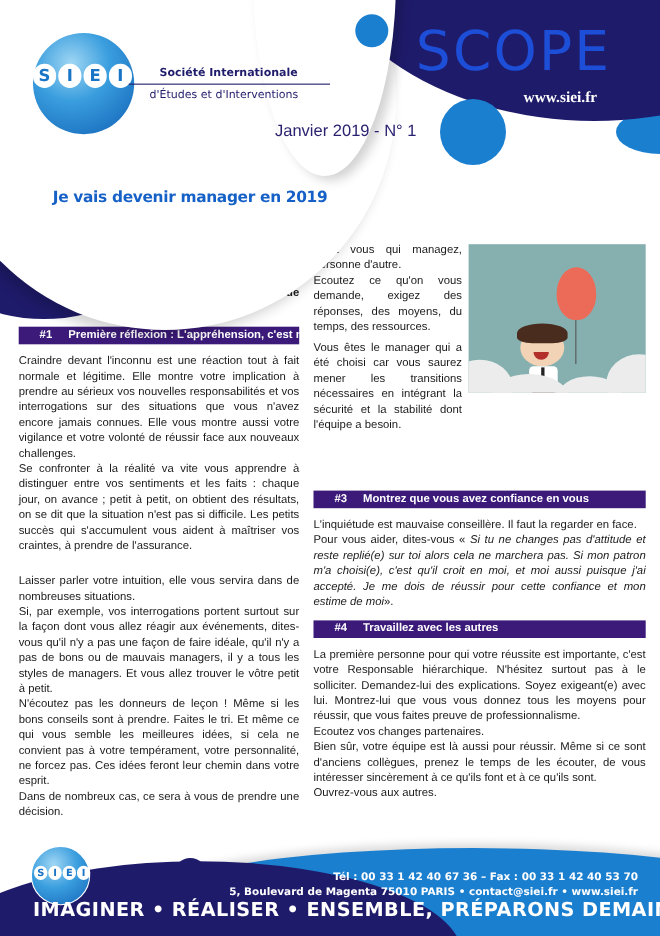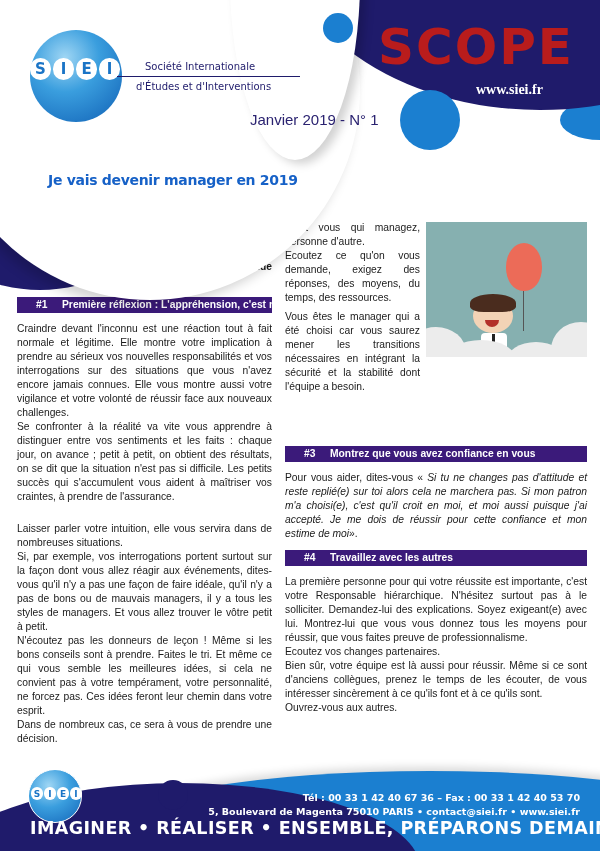--- a/index.html
+++ b/index.html
@@ -32,22 +32,22 @@
   .hdr-dot-big {
     position: absolute; left: 400px; top: 90px; width: 60px; height: 60px;
     border-radius: 50%; background: #1b7fd0; z-index: 5;
   }
   .hdr-corner-blue {
     position: absolute; left: 560px; top: 100px; width: 80px; height: 40px;
     border-radius: 50%; background: #1b7fd0; z-index: 2;
   }
   .scope-title {
     position: absolute; left: 378px; top: 22px; z-index: 6;
-    font-family: "DejaVu Sans", sans-serif; font-weight: bold; font-size: 50px;
-    color: #b91c1c; letter-spacing: 2px; line-height: 1;
+    font-family: "DejaVu Sans", sans-serif; font-weight: normal; font-size: 50px;
+    color: #1d4ed8; letter-spacing: 2px; line-height: 1;
   }
   .scope-url {
     position: absolute; left: 476px; top: 82px; z-index: 6;
     font-family: Liberation Serif, serif; font-weight: bold; font-size: 14px; color: #ffffff;
   }
 
   .logo-ball {
     position: absolute; left: 30px; top: 30px; width: 92px; height: 92px; z-index: 7;
     border-radius: 50%;
     background: radial-gradient(circle at 38% 30%, #9fd6f4 0%, #3a9ede 40%, #1a6fbf 85%);
@@ -55,21 +55,21 @@
   .logo-letters {
     position: absolute; left: 30px; top: 58px; z-index: 8; display: flex; gap: 2px;
   }
   .logo-letter {
     width: 21px; height: 22px; border-radius: 11px; background: #ffffff; color: #1a74c6;
     font-family: "DejaVu Sans", sans-serif; font-weight: bold; font-size: 15px;
     display: flex; align-items: center; justify-content: center;
   }
   .org-name {
     position: absolute; left: 145px; top: 62px; z-index: 8;
-    font-family: "DejaVu Sans", sans-serif; font-weight: normal; font-size: 10px; color: #1f1b6b;
+    font-family: "DejaVu Sans", sans-serif; font-weight: bold; font-size: 10px; color: #1f1b6b;
     line-height: 1;
   }
   .org-line {
     position: absolute; left: 117px; top: 76px; width: 183px; height: 1px;
     background: #1f1b6b; z-index: 8;
   }
   .org-name2 {
     position: absolute; left: 136px; top: 82px; z-index: 8;
     font-family: "DejaVu Sans", sans-serif; font-weight: normal; font-size: 10px; color: #1f1b6b;
     line-height: 1;
@@ -236,20 +236,21 @@
   <div class="cloud" style="left:20px;top:118px;width:70px;height:40px;"></div>
   <div class="cloud" style="left:80px;top:120px;width:60px;height:40px;"></div>
   <div class="cloud" style="left:125px;top:100px;width:60px;height:55px;"></div>
 </div>
 
 <div class="col right-col">
   <div class="sec-bar">
     <span class="num">#3</span><span>Montrez que vous avez confiance en vous</span>
   </div>
   <div class="gap"></div>
+  <p>L'inquiétude est mauvaise conseillère. Il faut la regarder en face.</p>
   <p><span>Pour vous aider, dites-vous « </span><em>Si tu ne changes pas d'attitude et reste replié(e) sur toi alors cela ne marchera pas. Si mon patron m'a choisi(e), c'est qu'il croit en moi, et moi aussi puisque j'ai accepté. Je me dois de réussir pour cette confiance et mon estime de moi</em><span>».</span></p>
   <div class="gap"></div>
 
   <div class="sec-bar">
     <span class="num">#4</span><span>Travaillez avec les  autres</span>
   </div>
   <div class="gap"></div>
   <p>La première personne pour qui votre réussite est importante, c'est votre Responsable hiérarchique. N'hésitez surtout pas à le solliciter. Demandez-lui des explications. Soyez exigeant(e) avec lui. Montrez-lui que vous vous donnez tous les moyens pour réussir, que vous faites preuve de professionnalisme.</p>
   <p>Ecoutez vos changes partenaires.</p>
   <p>Bien sûr, votre équipe est là aussi pour réussir. Même si ce sont d'anciens collègues, prenez le temps de les écouter, de vous intéresser sincèrement à ce qu'ils font et à ce qu'ils sont.</p>

